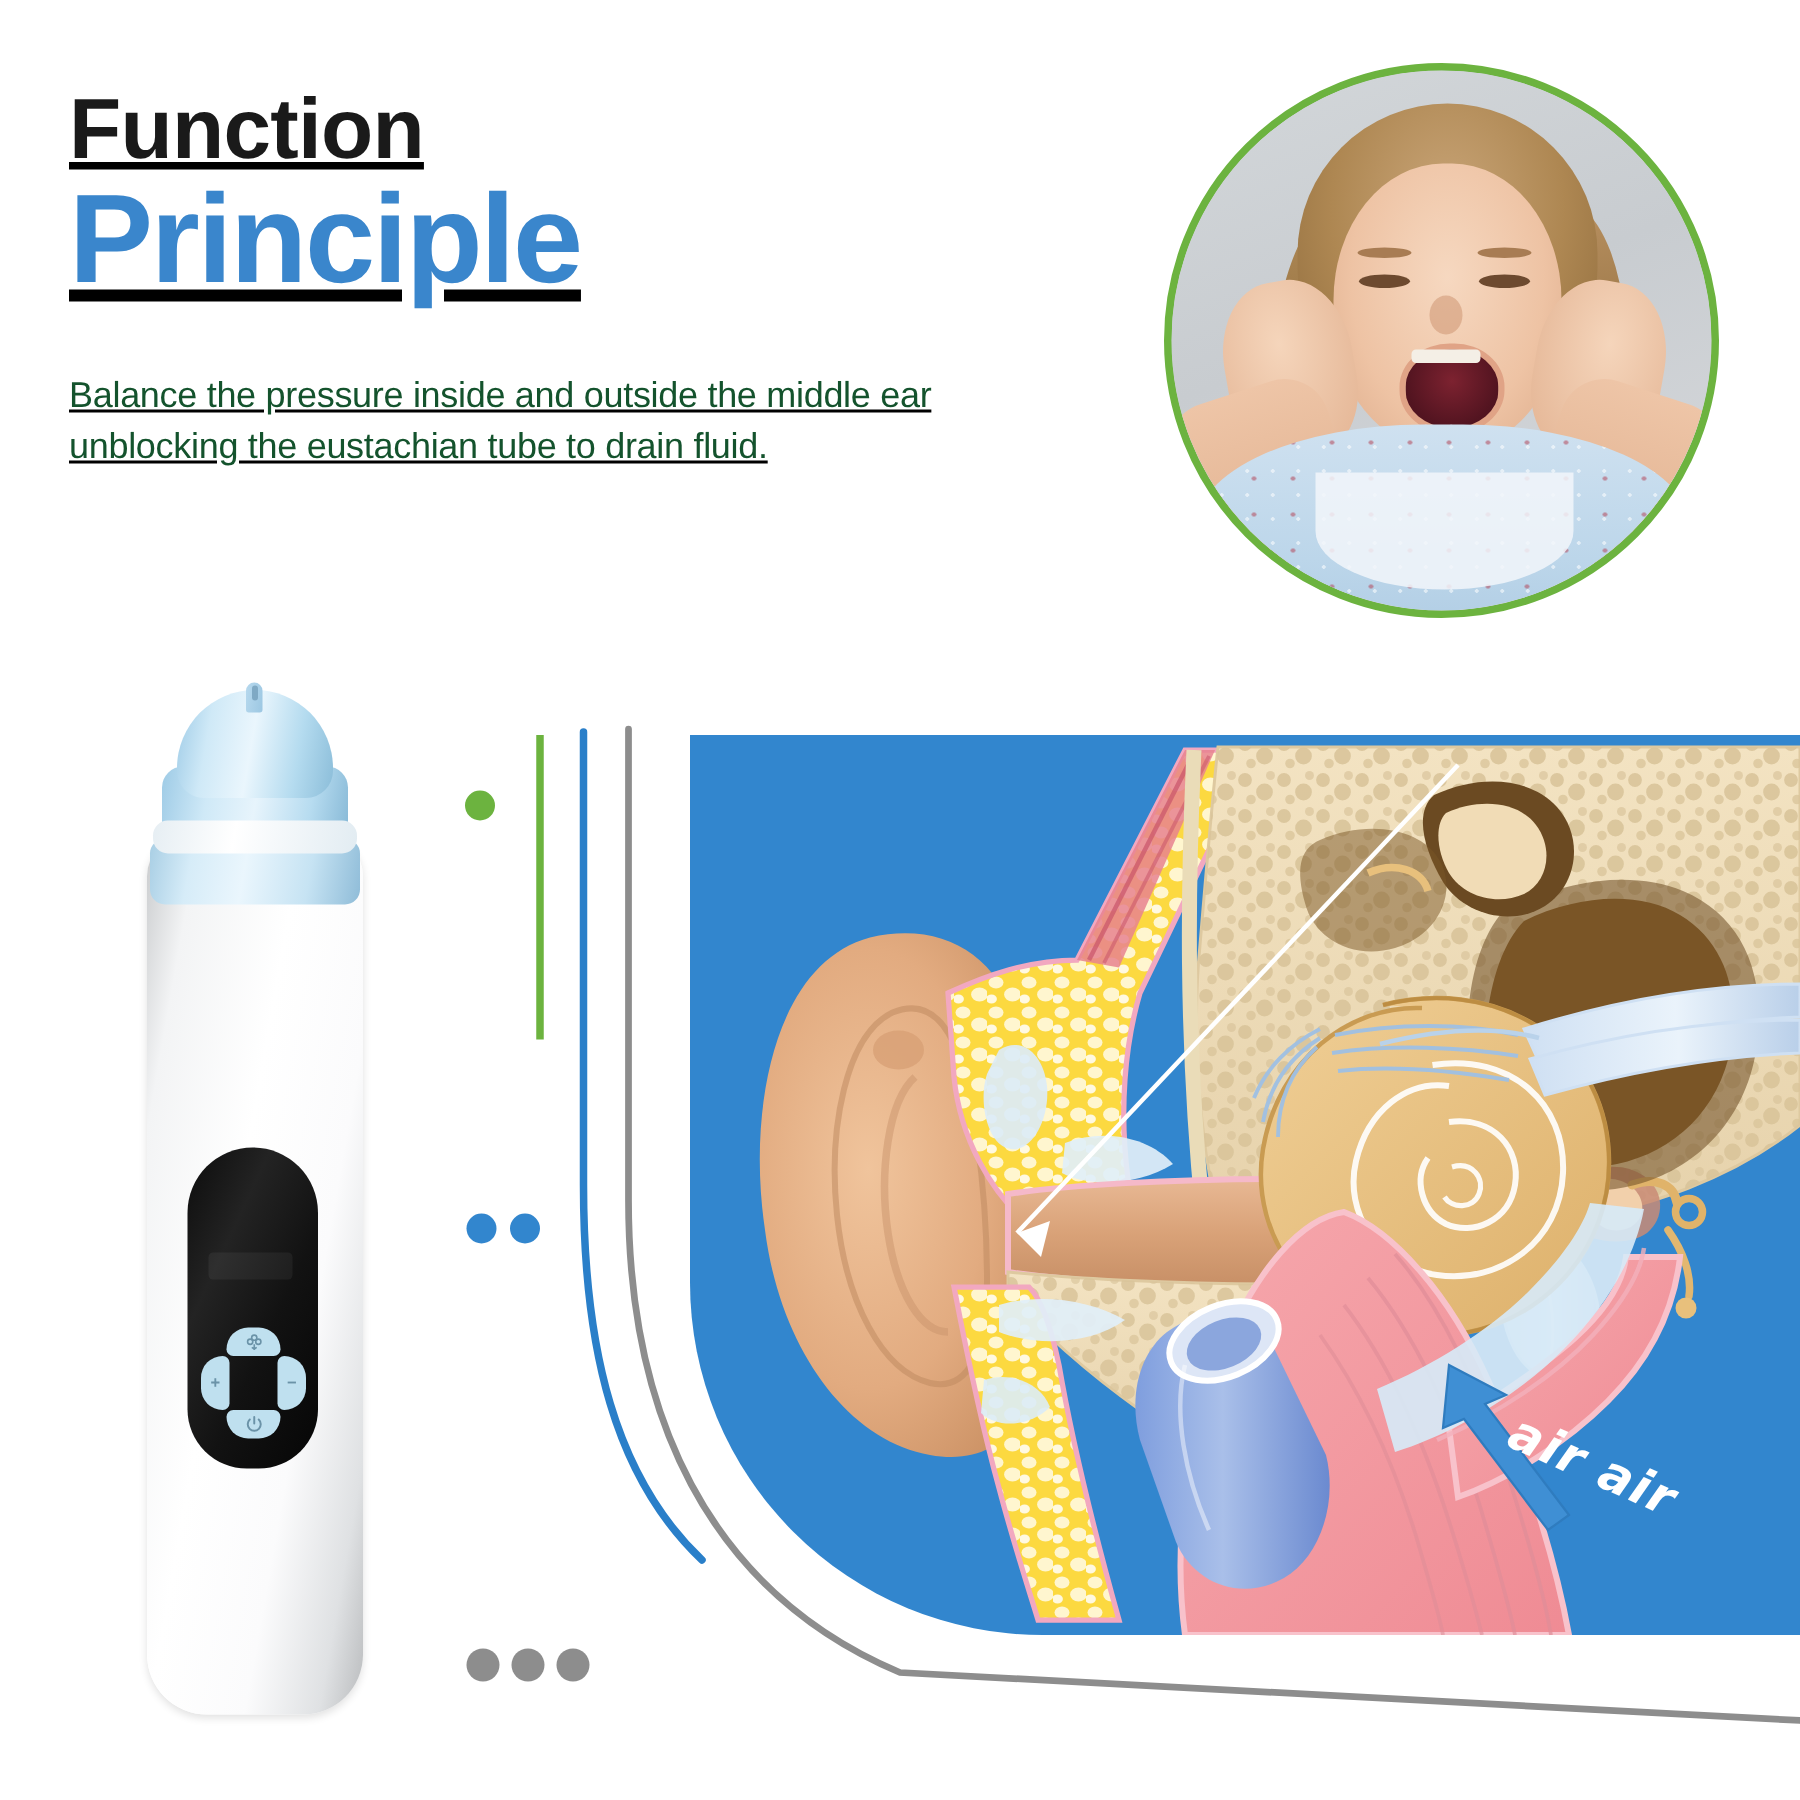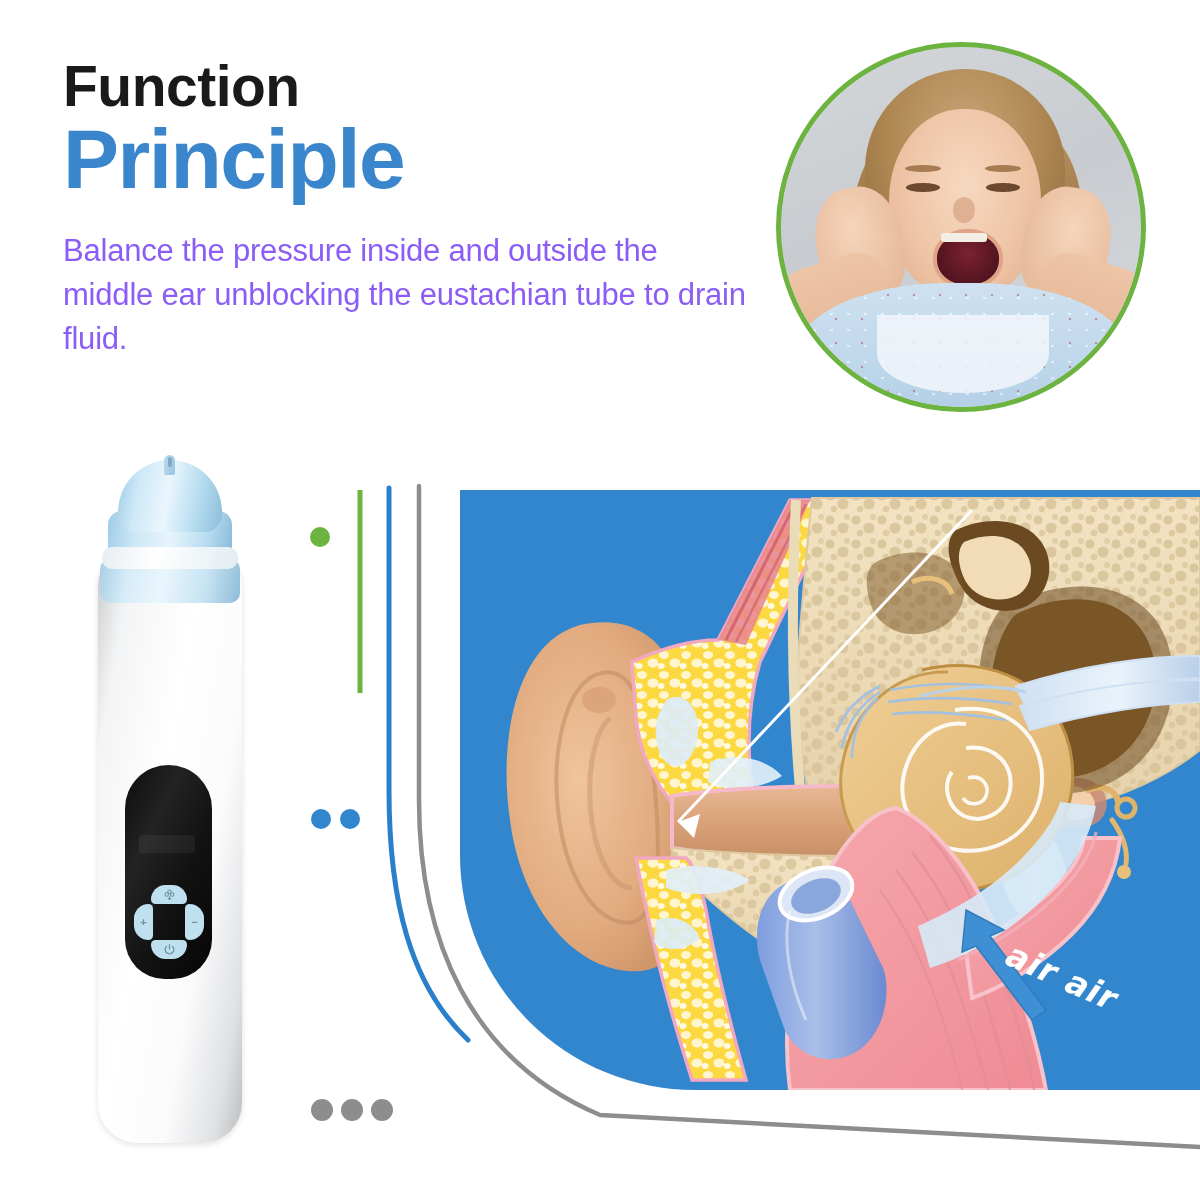--- a/index.html
+++ b/index.html
@@ -1,24 +1,24 @@
 <!DOCTYPE html>
 <html><head>
 <meta charset="utf-8">
 <style>
   html,body{margin:0;padding:0;}
   body{width:1200px;height:1200px;background:#ffffff;font-family:"Liberation Sans",sans-serif;overflow:hidden;}
   .page{position:relative;width:1200px;height:1200px;background:#fff;}
 
   
   .header{position:absolute;left:0;top:0;width:1200px;height:440px;}
-  .title-block{position:absolute;left:63px;top:58px;width:690px;}
+  .title-block{position:absolute;left:46px;top:58px;width:690px;text-decoration:underline;}
   .t-function{font-size:57px;font-weight:bold;color:#1a1a1a;line-height:1.0;letter-spacing:-0.5px;}
   .t-principle{font-size:84px;font-weight:bold;color:#3a86cc;line-height:1.02;letter-spacing:-1.5px;margin-top:2px;}
-  .subtitle{margin-top:26px;font-size:31px;color:#8b5cf6;line-height:1.42;letter-spacing:-0.2px;}
+  .subtitle{margin-top:44px;font-size:24px;color:#14532d;line-height:1.42;letter-spacing:-0.2px;}
 
   
   .photo-wrap{position:absolute;left:776px;top:42px;width:370px;height:370px;border-radius:50%;
     border:5px solid #6cb33f;box-sizing:border-box;overflow:hidden;background:#cfd4d8;}
   .photo{position:absolute;inset:0;border-radius:50%;overflow:hidden;}
   .ph-bg{position:absolute;inset:0;background:linear-gradient(160deg,#d3d7da 0%,#c8ccd0 45%,#d8dadd 100%);}
   .ph-hair{position:absolute;left:84px;top:22px;width:200px;height:200px;border-radius:50% 50% 45% 45%;
     background:radial-gradient(ellipse at 50% 35%,#c9a578 0%,#ae8752 55%,#8d6a3c 100%);}
   .ph-hair2{position:absolute;left:70px;top:95px;width:52px;height:150px;border-radius:40%;
     background:linear-gradient(180deg,#b08a57,#8a6838);transform:rotate(12deg);}

